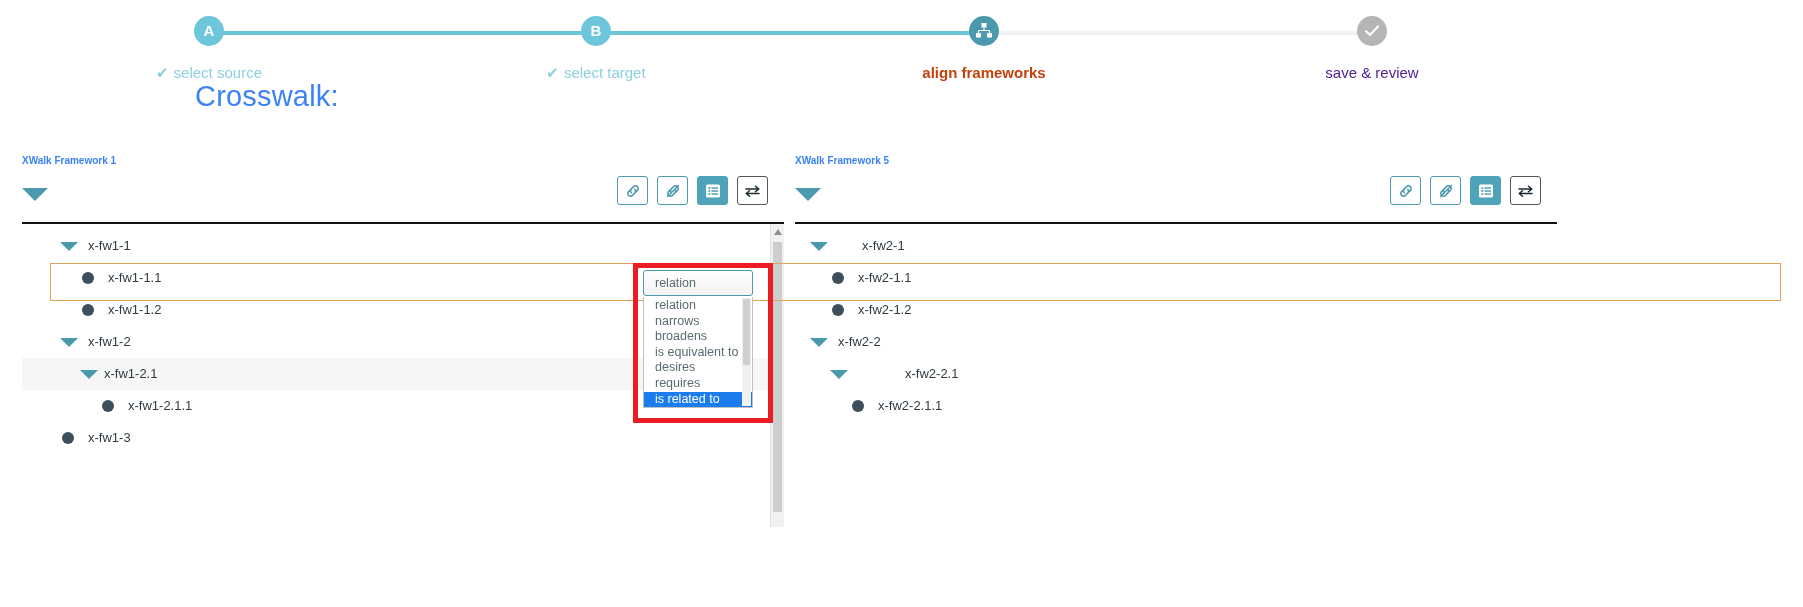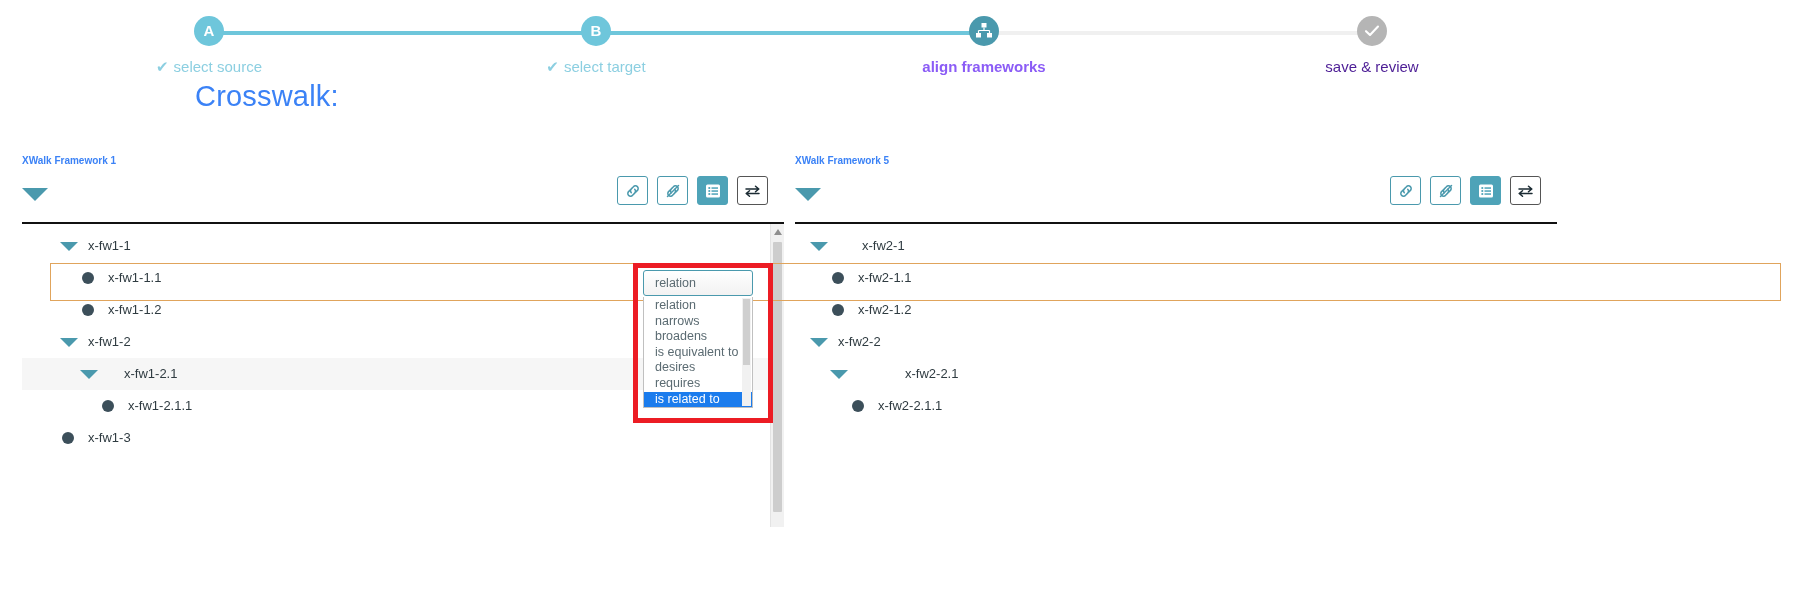--- a/index.html
+++ b/index.html
@@ -49,26 +49,26 @@
     line-height: 30px;
     text-align: center;
     position: relative;
     box-sizing: border-box;
   }
   .step-badge.done { background: #6ec6db; }
   .step-badge.current { background: #4a99ad; }
   .step-badge.todo { background: #b5b5b5; }
 
   .step-label {
-    margin-top: 12px;
+    margin-top: 18px;
     font-size: 15px;
     white-space: nowrap;
   }
   .step-label.done { color: #8ccfe1; }
-  .step-label.current { color: #8b5cf6; font-weight: bold; }
+  .step-label.current { color: #c2410c; font-weight: bold; }
   .step-label.todo { color: #4c1d95; }
   .step-check {
     display: inline-block;
     margin-right: 5px;
     font-size: 15px;
   }
 
   
   #crosswalk-title {
     position: absolute;
@@ -405,21 +405,21 @@
     <div class="node">
       <div class="node-dot" style="left:60px;"></div>
       <div class="node-label" style="left:86px;">x-fw1-1.2</div>
     </div>
     <div class="node">
       <div class="node-caret" style="left:38px;"></div>
       <div class="node-label" style="left:66px;">x-fw1-2</div>
     </div>
     <div class="node shaded">
       <div class="node-caret" style="left:58px;"></div>
-      <div class="node-label" style="left:102px;text-align:center;">x-fw1-2.1</div>
+      <div class="node-label" style="left:82px;text-align:center;">x-fw1-2.1</div>
     </div>
     <div class="node">
       <div class="node-dot" style="left:80px;"></div>
       <div class="node-label" style="left:106px;">x-fw1-2.1.1</div>
     </div>
     <div class="node">
       <div class="node-dot" style="left:40px;"></div>
       <div class="node-label" style="left:66px;">x-fw1-3</div>
     </div>
 

